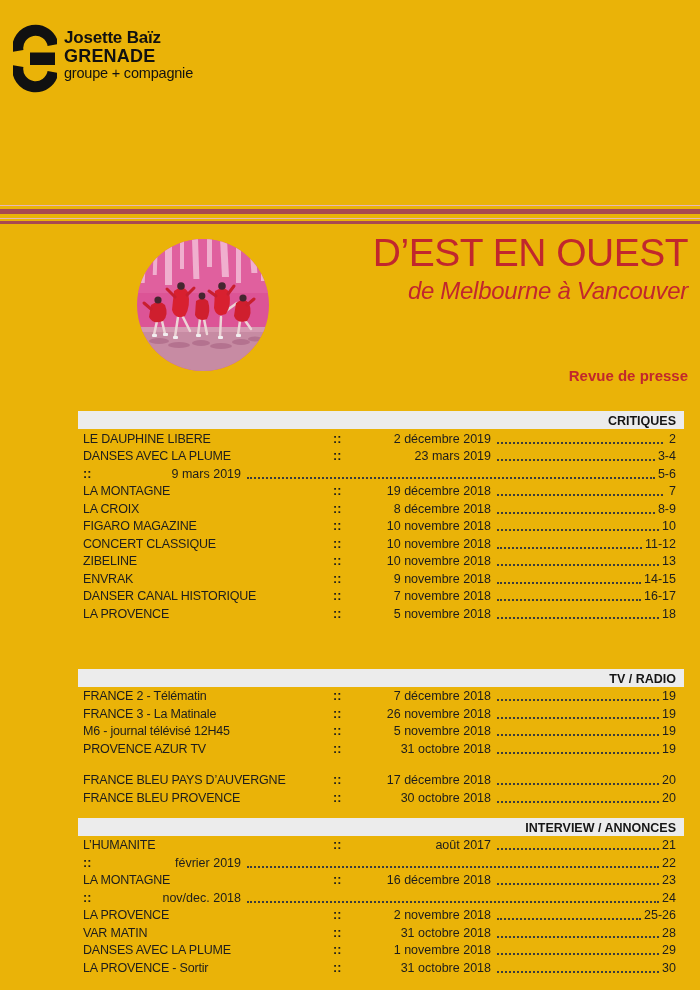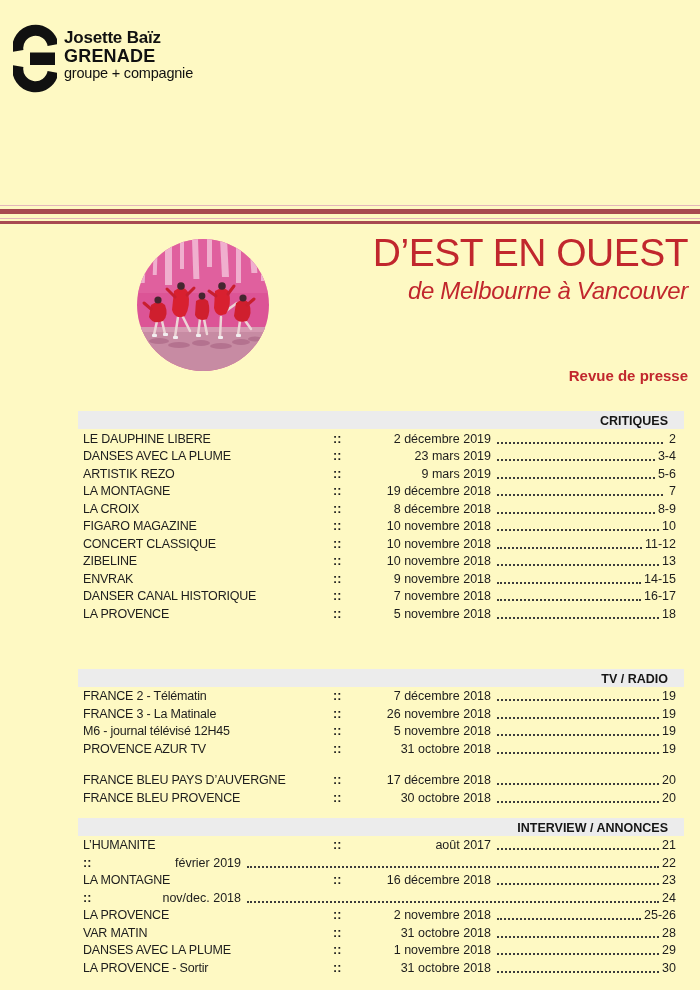--- a/index.html
+++ b/index.html
@@ -1,17 +1,17 @@
 <!DOCTYPE html>
 <html style="--accent_red: #c1272d; --rule_red: #a84a51; --rule_light: #e4b7bb; --section_bar_gray: #ececec;"><head>
 <meta charset="utf-8">
 <style>
   html,body { margin:0; padding:0; background:#ffffff; }
   .page {
-    position:relative; width:700px; height:990px; background:#fef9c3;
+    position:relative; width:700px; height:990px; background:#eab308;
     font-family:"Liberation Sans", sans-serif; color:#1d1d1d; overflow:hidden;
   }
 
   
   .brand { position:absolute; left:13px; top:20px; display:flex; gap:7px; }
   .brand-mark { width:44px; height:76px; flex:none; }
   .brand-text { padding-top:9px; color:#111; }
   .brand-line1 { font-weight:bold; font-size:17px; line-height:1.05; letter-spacing:-0.2px; }
   .brand-line2 { font-weight:bold; font-size:18px; line-height:1.0; letter-spacing:0.2px; }
   .brand-line3 { font-weight:400; font-size:14.5px; line-height:1.15; letter-spacing:-0.2px; }
@@ -34,21 +34,21 @@
   .doc-title { font-size:39px; font-weight:400; line-height:1.0; letter-spacing:-0.5px; margin:0; }
   .doc-subtitle { font-size:24px; font-style:italic; margin-top:5px; letter-spacing:-0.3px; }
   .press-label { position:absolute; right:12px; top:367px; font-size:15px; font-weight:bold;
                  color:var(--accent_red,#c1272d); }
 
   
   .toc { position:absolute; left:78px; top:411px; width:606px; }
   .toc-section.idx-1 { margin-top:46px; }
   .toc-section.idx-2 { margin-top:11px; }
   .section-bar { height:18px; background:var(--section_bar_gray,#ececec); text-align:right;
-                 padding-right:16px; box-sizing:border-box; }
+                 padding-right:8px; box-sizing:border-box; }
   .section-label { font-size:12.5px; font-weight:bold; line-height:18px; color:#161616; }
   .toc-group { margin-top:1px; }
   .toc-group + .toc-group { margin-top:14px; }
   .toc-row { display:flex; align-items:center; height:17.5px; font-size:12.5px;
              padding-left:5px; padding-right:8px; white-space:nowrap; }
   .row-name { flex:none; width:250px; overflow:hidden; letter-spacing:-0.2px; }
   .row-sep  { flex:none; width:18px; font-weight:bold; }
   .row-date { flex:none; width:140px; text-align:right; }
   .row-leader { flex:1 1 auto; height:0; border-bottom:2px dotted #3c3c3c;
                 align-self:flex-end; margin:0 3px 4px 6px; }
@@ -184,21 +184,20 @@
     <span class="row-page">2</span>
   </div>
           <div class="toc-row">
     <span class="row-name">DANSES AVEC LA PLUME</span>
     <span class="row-sep">::</span>
     <span class="row-date">23 mars 2019</span>
     <span class="row-leader"></span>
     <span class="row-page">3-4</span>
   </div>
           <div class="toc-row">
-    <span class="row-name">ARTISTIK REZO</span>
     <span class="row-sep">::</span>
     <span class="row-date">9 mars 2019</span>
     <span class="row-leader"></span>
     <span class="row-page">5-6</span>
   </div>
           <div class="toc-row">
     <span class="row-name">LA MONTAGNE</span>
     <span class="row-sep">::</span>
     <span class="row-date">19 décembre 2018</span>
     <span class="row-leader"></span>

